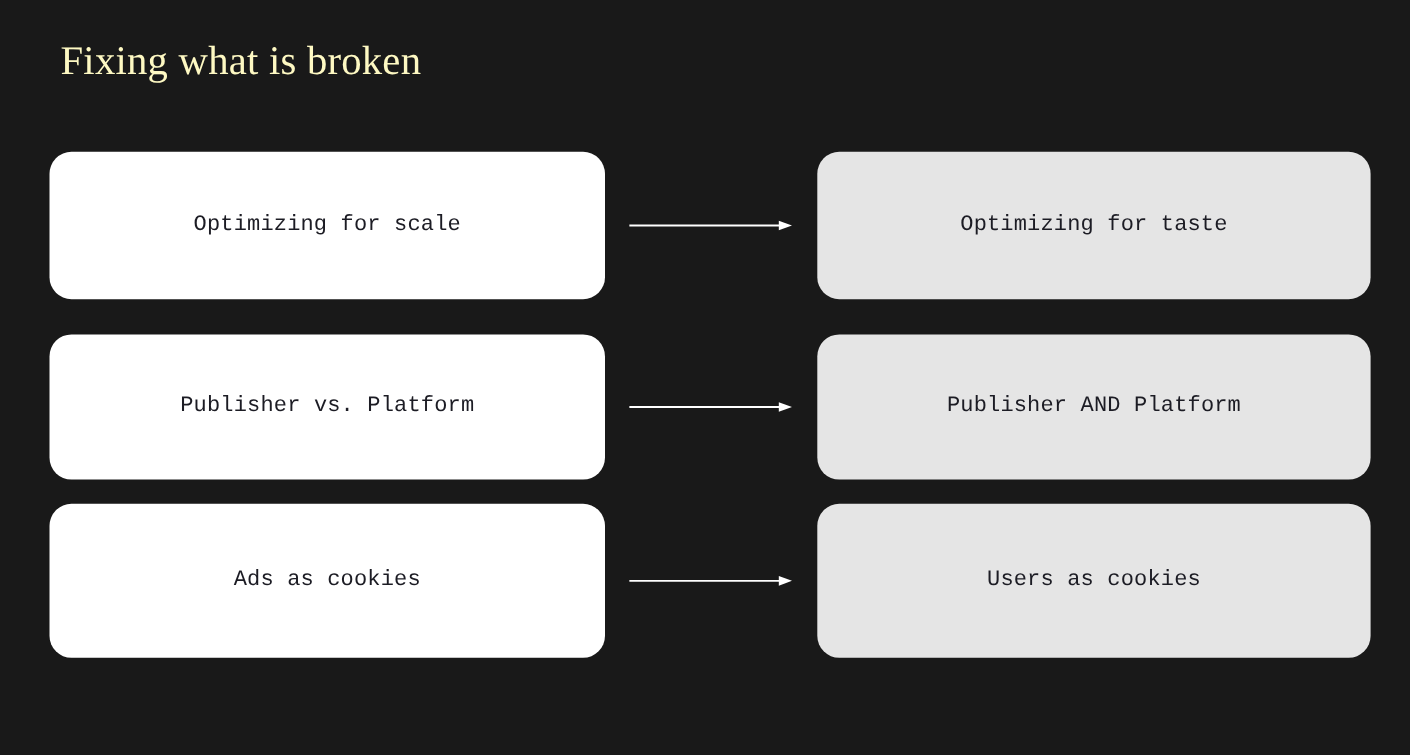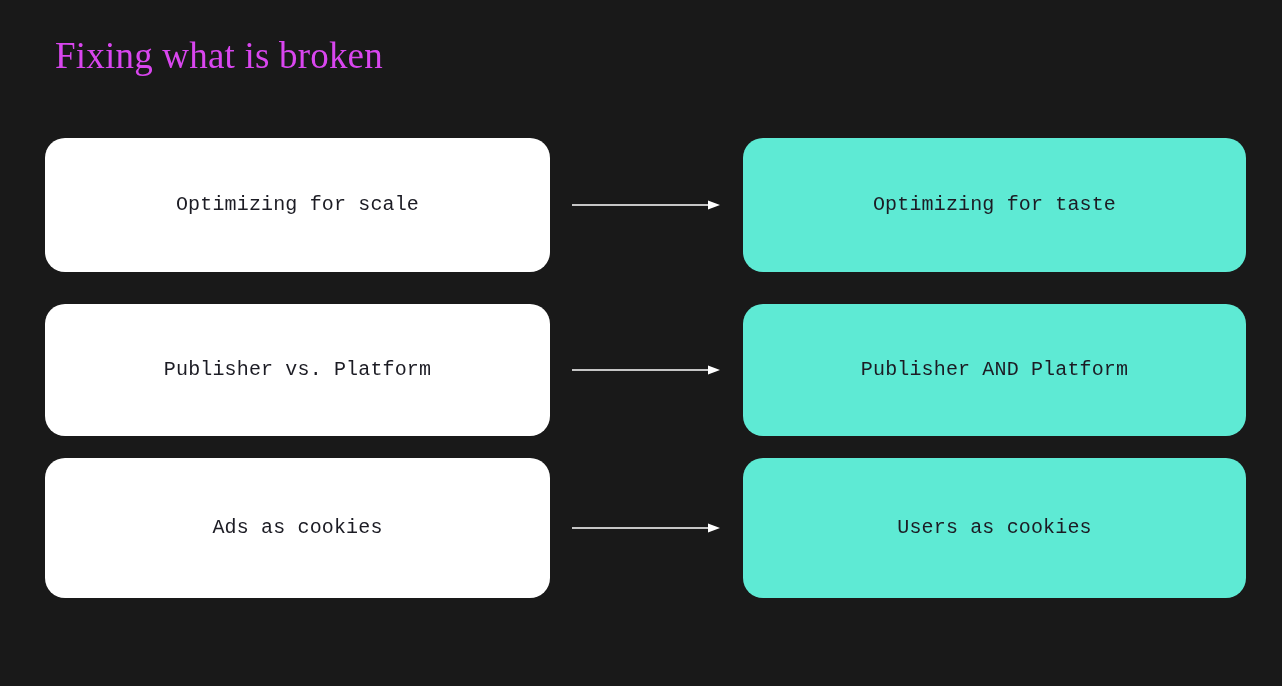--- a/index.html
+++ b/index.html
@@ -19,21 +19,21 @@
     height: 686px;
     background: #191919;
   }
   .slide-title {
     position: absolute;
     left: 55px;
     top: 34px;
     font-family: "Liberation Serif", "DejaVu Serif", serif;
     font-size: 37px;
     font-weight: 400;
-    color: #d946ef;
+    color: #fef9c3;
     letter-spacing: 0.2px;
     line-height: 1.2;
     white-space: nowrap;
   }
   .rows {
     position: absolute;
     left: 0;
     top: 0;
     width: 1282px;
     height: 686px;
@@ -58,21 +58,21 @@
     justify-content: center;
   }
   .card-left {
     left: 45px;
     width: 505px;
     background: #ffffff;
   }
   .card-right {
     left: 743px;
     width: 503px;
-    background: #5eead4;
+    background: #e5e5e5;
   }
   .card-label {
     font-family: Liberation Mono, monospace;
     font-size: 20px;
     font-weight: 400;
     color: #1c1c24;
     letter-spacing: 0.15px;
     text-align: center;
     position: relative;
     top: -1px;

